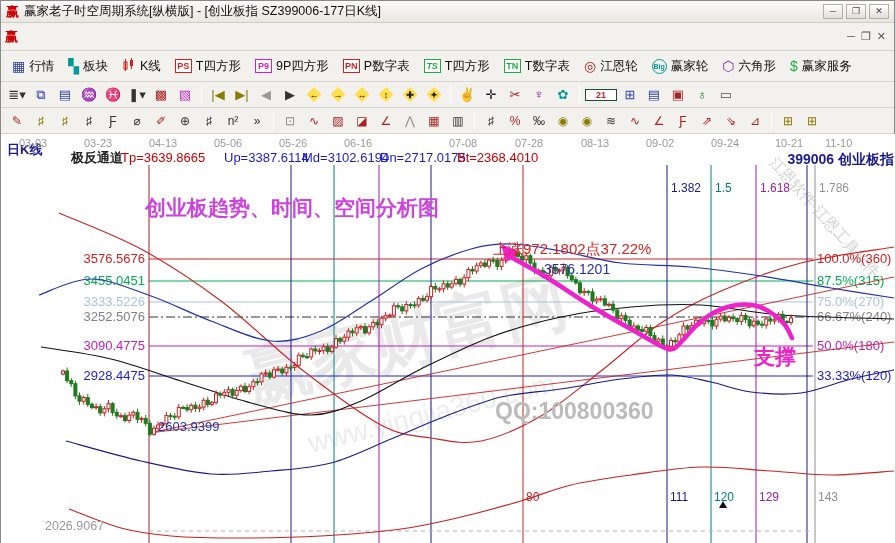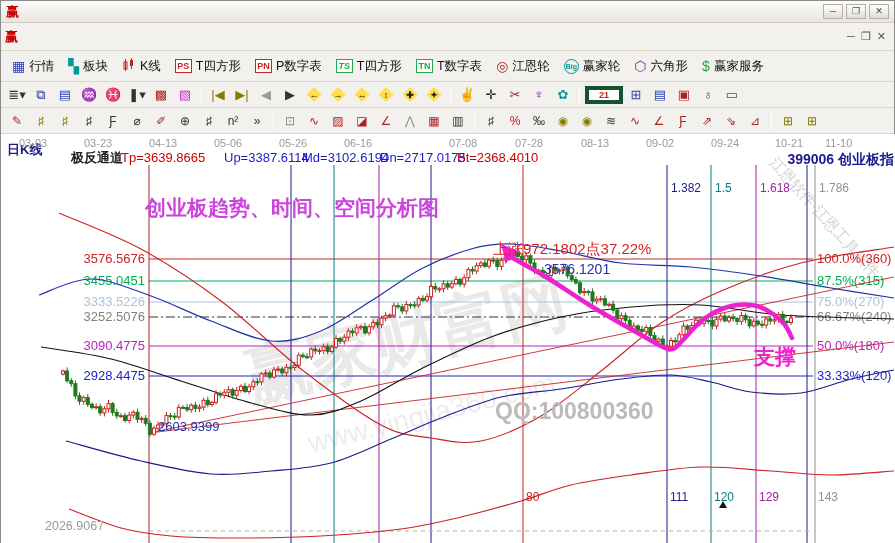--- a/index.html
+++ b/index.html
@@ -29,36 +29,37 @@
     font-size:9px; font-weight:bold; text-align:center; background:#fff; padding:0 1px; }
   .circ { display:inline-flex; width:15px; height:15px; border-radius:50%; border:1.5px solid;
     align-items:center; justify-content:center; font-size:7px; font-weight:bold; }
   .glyph16 { font-size:14px; line-height:14px; }
   #tb2 { height:26px; }
   .tbtn { min-width:22px; height:20px; display:flex; align-items:center; justify-content:center;
     font-size:13px; margin:0 1px; color:#333; }
   .vsep { width:1px; height:18px; background:#c6c2ba; border-right:1px solid #fff; margin:0 4px; }
   .diamond { width:15px; height:15px; background:#ffdf4d; clip-path:polygon(50% 0,100% 50%,50% 100%,0 50%);
     font-size:9px; display:flex; align-items:center; justify-content:center; color:#222; font-weight:bold; }
-  .box21 { border:4px solid #14532d; color:#cc2222; font-size:9px; font-weight:bold; padding:0 10px; background:#fff; }
+  .box21 { border:1px solid #14532d; color:#cc2222; font-size:9px; font-weight:bold; padding:0 10px; background:#fff; }
   #tb3 { height:26px; }
   .t3 { width:19px; height:19px; display:flex; align-items:center; justify-content:center; font-size:12px; }
 
   
   #chart { position:absolute; top:133px; left:0; width:895px; height:410px; background:#fff; }
   #chart svg { position:absolute; top:0; left:0; }
   svg text { font-family:"Liberation Sans", sans-serif; }
 </style>
 </head>
 <body>
 
 <div id="app">
 
   <div class="titlebar">
     <span class="logo">赢</span>
+    <span>赢家老子时空周期系统[纵横版] - [创业板指  SZ399006-177日K线]</span>
     <span class="win-btns" id="win-btns">
         <span class="win-btn">─</span>
         <span class="win-btn">❐</span>
         <span class="win-btn">✕</span>
       </span>
   </div>
 
   <div class="menubar">
     <span class="logo">赢</span>
     <span class="mdi-btns" id="mdi-btns">
@@ -82,20 +83,24 @@
             <rect x="2" y="4" width="3" height="7" fill="none" stroke="#cc2222"></rect>
             <line x1="3.5" y1="1" x2="3.5" y2="13" stroke="#cc2222"></line>
             <rect x="8" y="2" width="3" height="6" fill="#cc2222"></rect>
             <line x1="9.5" y1="0" x2="9.5" y2="11" stroke="#cc2222"></line>
           </svg></span>
         <span>K线</span>
       </span>
       <span class="tb1-item">
         <span class="badge" style="color: rgb(204, 34, 34); border-color: rgb(204, 34, 34);">PS</span>
         <span>T四方形</span>
+      </span>
+      <span class="tb1-item">
+        <span class="badge" style="color: rgb(204, 34, 204); border-color: rgb(204, 34, 204);">P9</span>
+        <span>9P四方形</span>
       </span>
       <span class="tb1-item">
         <span class="badge" style="color: rgb(204, 34, 34); border-color: rgb(204, 34, 34);">PN</span>
         <span>P数字表</span>
       </span>
       <span class="tb1-item">
         <span class="badge" style="color: rgb(34, 170, 68); border-color: rgb(34, 170, 68); font-style: italic;">TS</span>
         <span>T四方形</span>
       </span>
       <span class="tb1-item">

